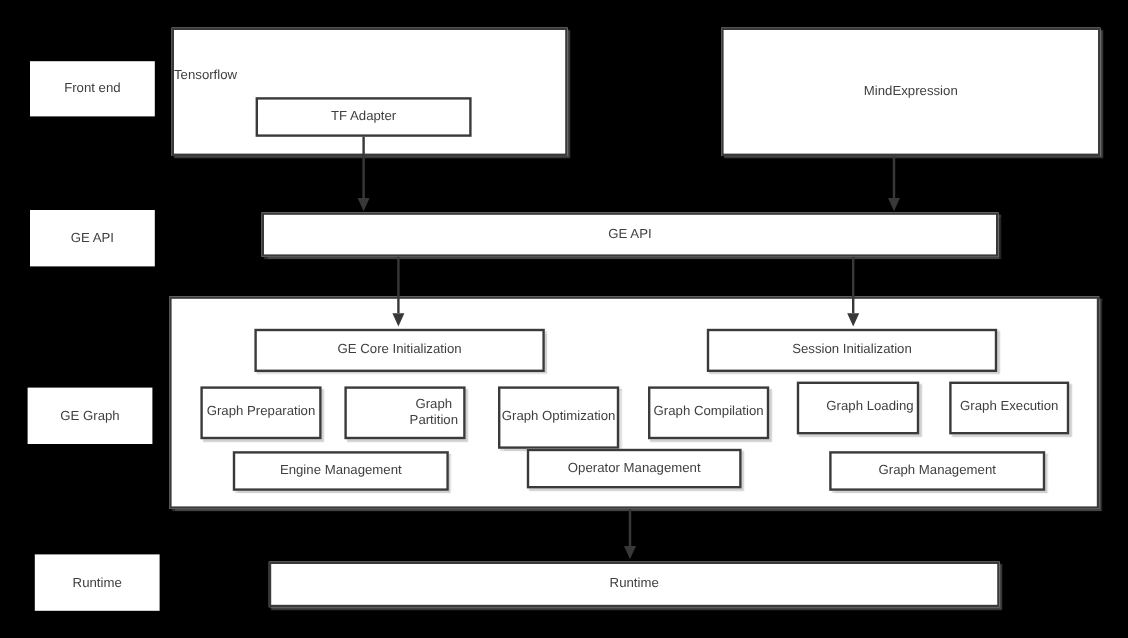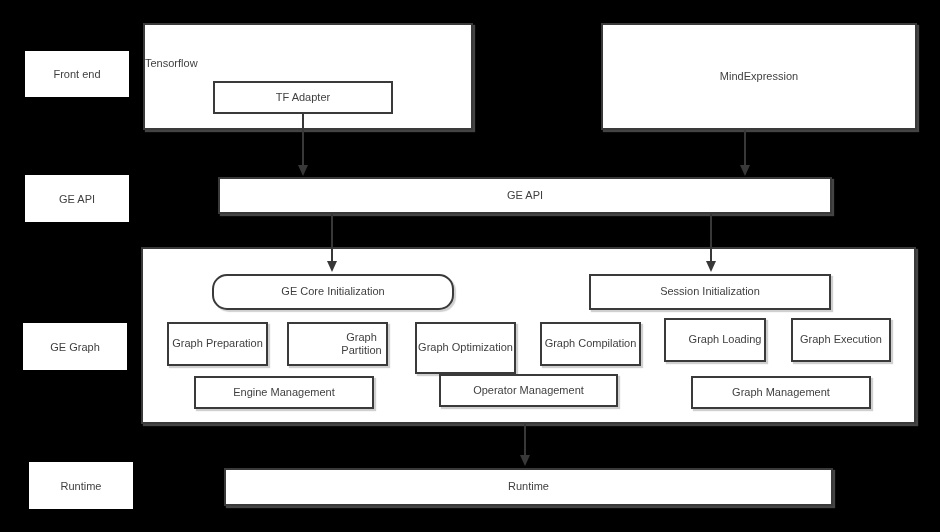--- a/index.html
+++ b/index.html
@@ -70,21 +70,21 @@
     <span class="box-title">Tensorflow</span>
     <div class="box" style="left:68px; top:56px; width:180px; height:33px; box-shadow:none;">TF Adapter</div>
   </div>
 
   <div class="box" style="left:587px; top:23px; width:316px; height:107px;margin-left:14px;">MindExpression</div>
 
   <div class="box" style="left:218px; top:177px; width:614px; height:37px;">GE API</div>
 
   <div class="box" style="left:141px; top:247px; width:775px; height:177px;">
 
-    <div class="box" style="left:69px; top:25px; width:242px; height:36px;border-radius:15px;">GE Core Initialization</div>
+    <div class="box" style="left:69px; top:25px; width:242px; height:36px;">GE Core Initialization</div>
 
     <div class="box" style="left:446px; top:25px; width:242px; height:36px;">Session Initialization</div>
 
     <div class="box" style="left:24px; top:73px; width:101px; height:44px;">Graph Preparation</div>
     <div class="box" style="left:144px; top:73px; width:101px; height:44px;padding-left:48px;">Graph Partition</div>
     <div class="box" style="left:272px; top:73px; width:101px; height:52px;">Graph Optimization</div>
     <div class="box" style="left:397px; top:73px; width:101px; height:44px;">Graph Compilation</div>
     <div class="box" style="left:521px; top:69px; width:102px; height:44px;padding-left:20px;">Graph Loading</div>
     <div class="box" style="left:648px; top:69px; width:100px; height:44px;">Graph Execution</div>
 

